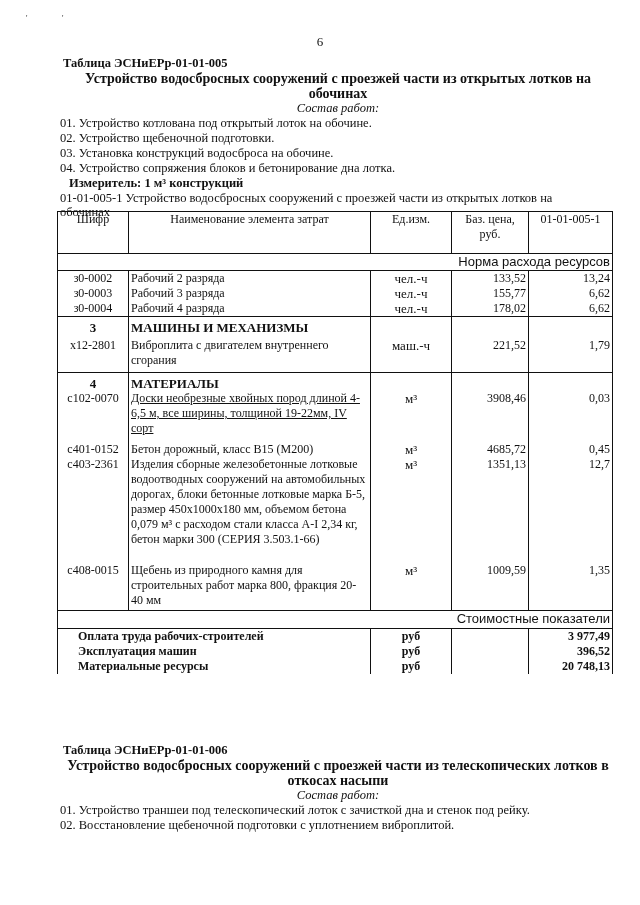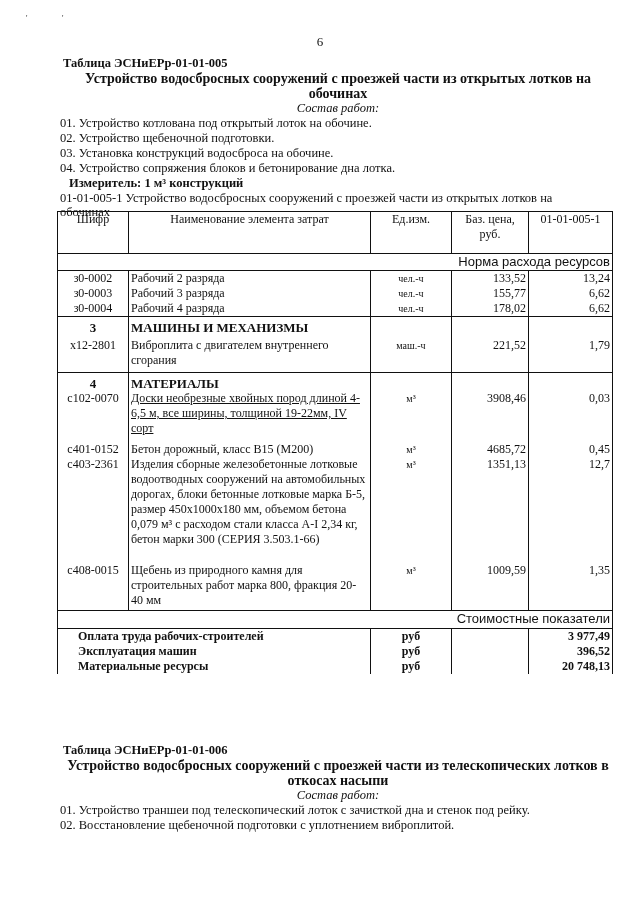--- a/index.html
+++ b/index.html
@@ -20,21 +20,21 @@
   .hdr th { font-weight:normal; border:1px solid #111; height:41px; vertical-align:middle; text-align:center; }
   .norma td { border:1px solid #111; text-align:right; font-family:"Liberation Sans", sans-serif; font-size:13px; height:16px; vertical-align:middle; }
   td.c1 { text-align:center; border-left:1px solid #111; }
   td.c2 { border-left:1px solid #111; }
   td.c3 { text-align:center; border-left:1px solid #111; }
   td.c4 { text-align:right; border-left:1px solid #111; }
   td.c5 { text-align:right; border-left:1px solid #111; border-right:1px solid #111; }
   tr.sep td { border-top:1px solid #111; }
   tr.last td { border-bottom:1px solid #111; }
   .sec-title { font-weight:bold; font-size:13px; }
-  .unit-small { font-size:10px; }
+  .unit-small { font-size:13px; }
   .tot td { font-weight:bold; }
   .tot td.lbl { border-left:1px solid #111; padding-left:20px; }
   .tot td.u { text-align:center; border-left:1px solid #111; }
   .tot td.e { border-left:1px solid #111; }
   .tot td.v { text-align:right; border-left:1px solid #111; border-right:1px solid #111; }
 </style>
 </head>
 <body>
 
 <div class="marks" style="left:26px;">'</div>

